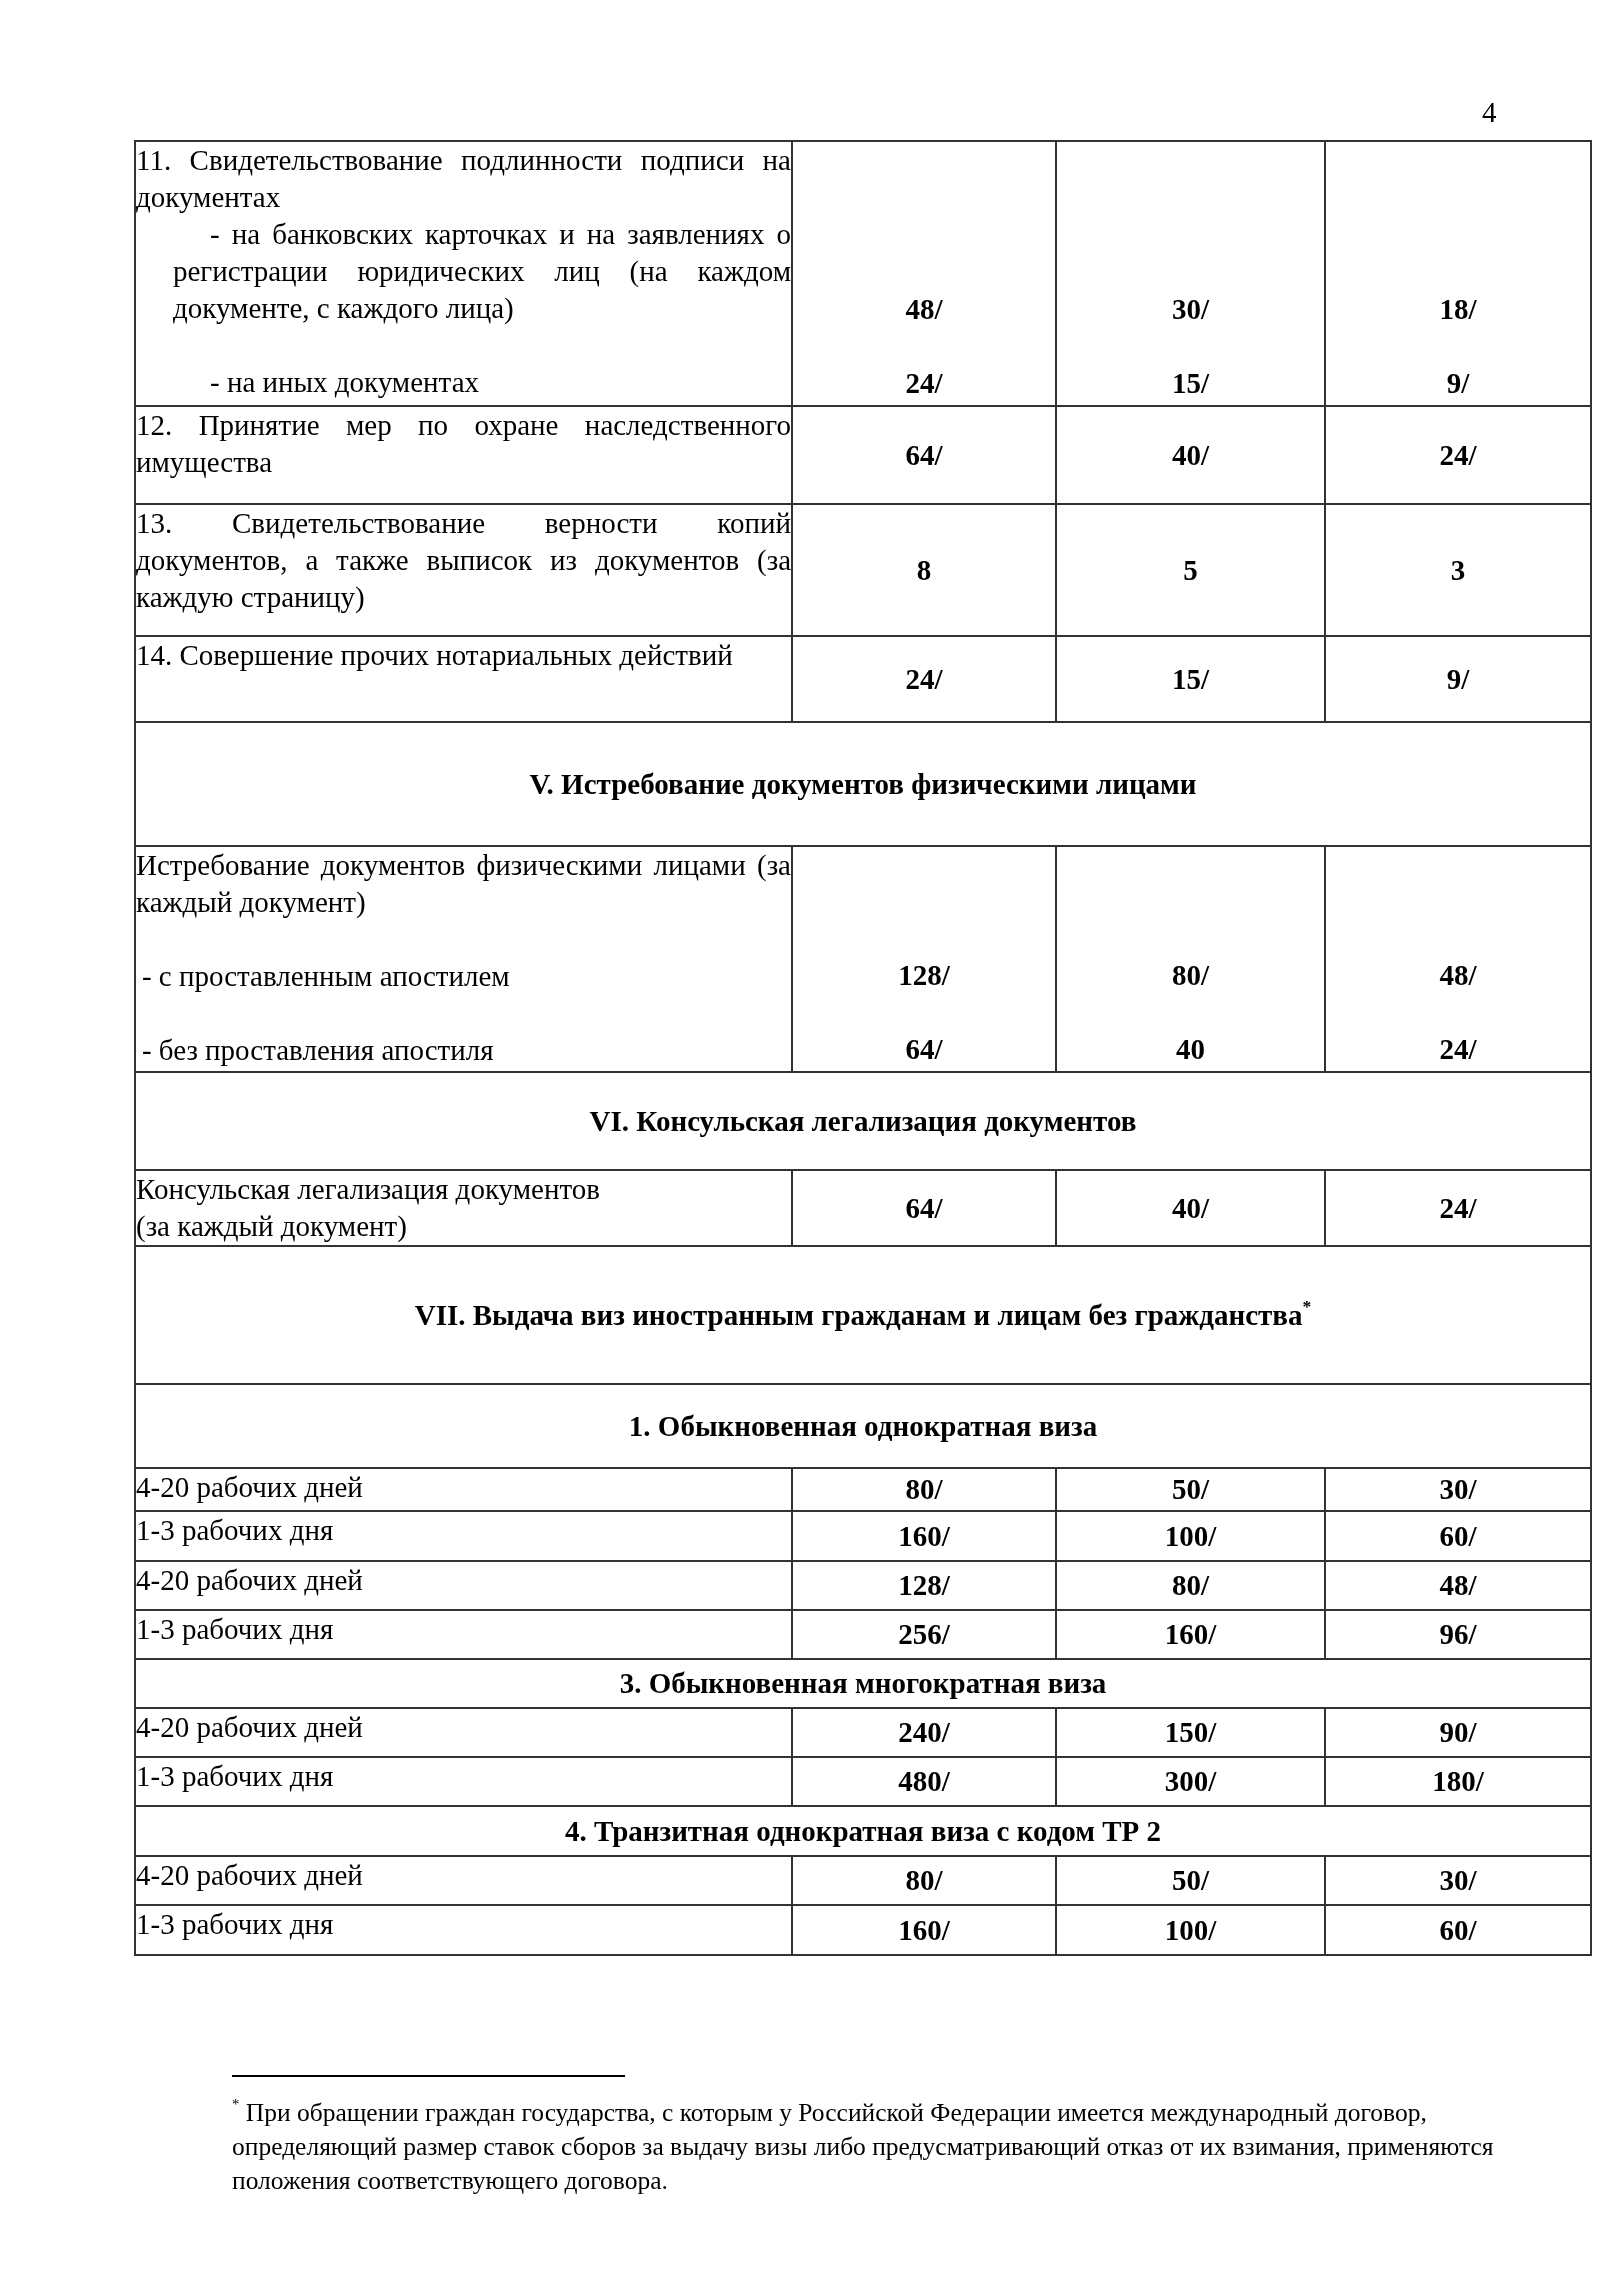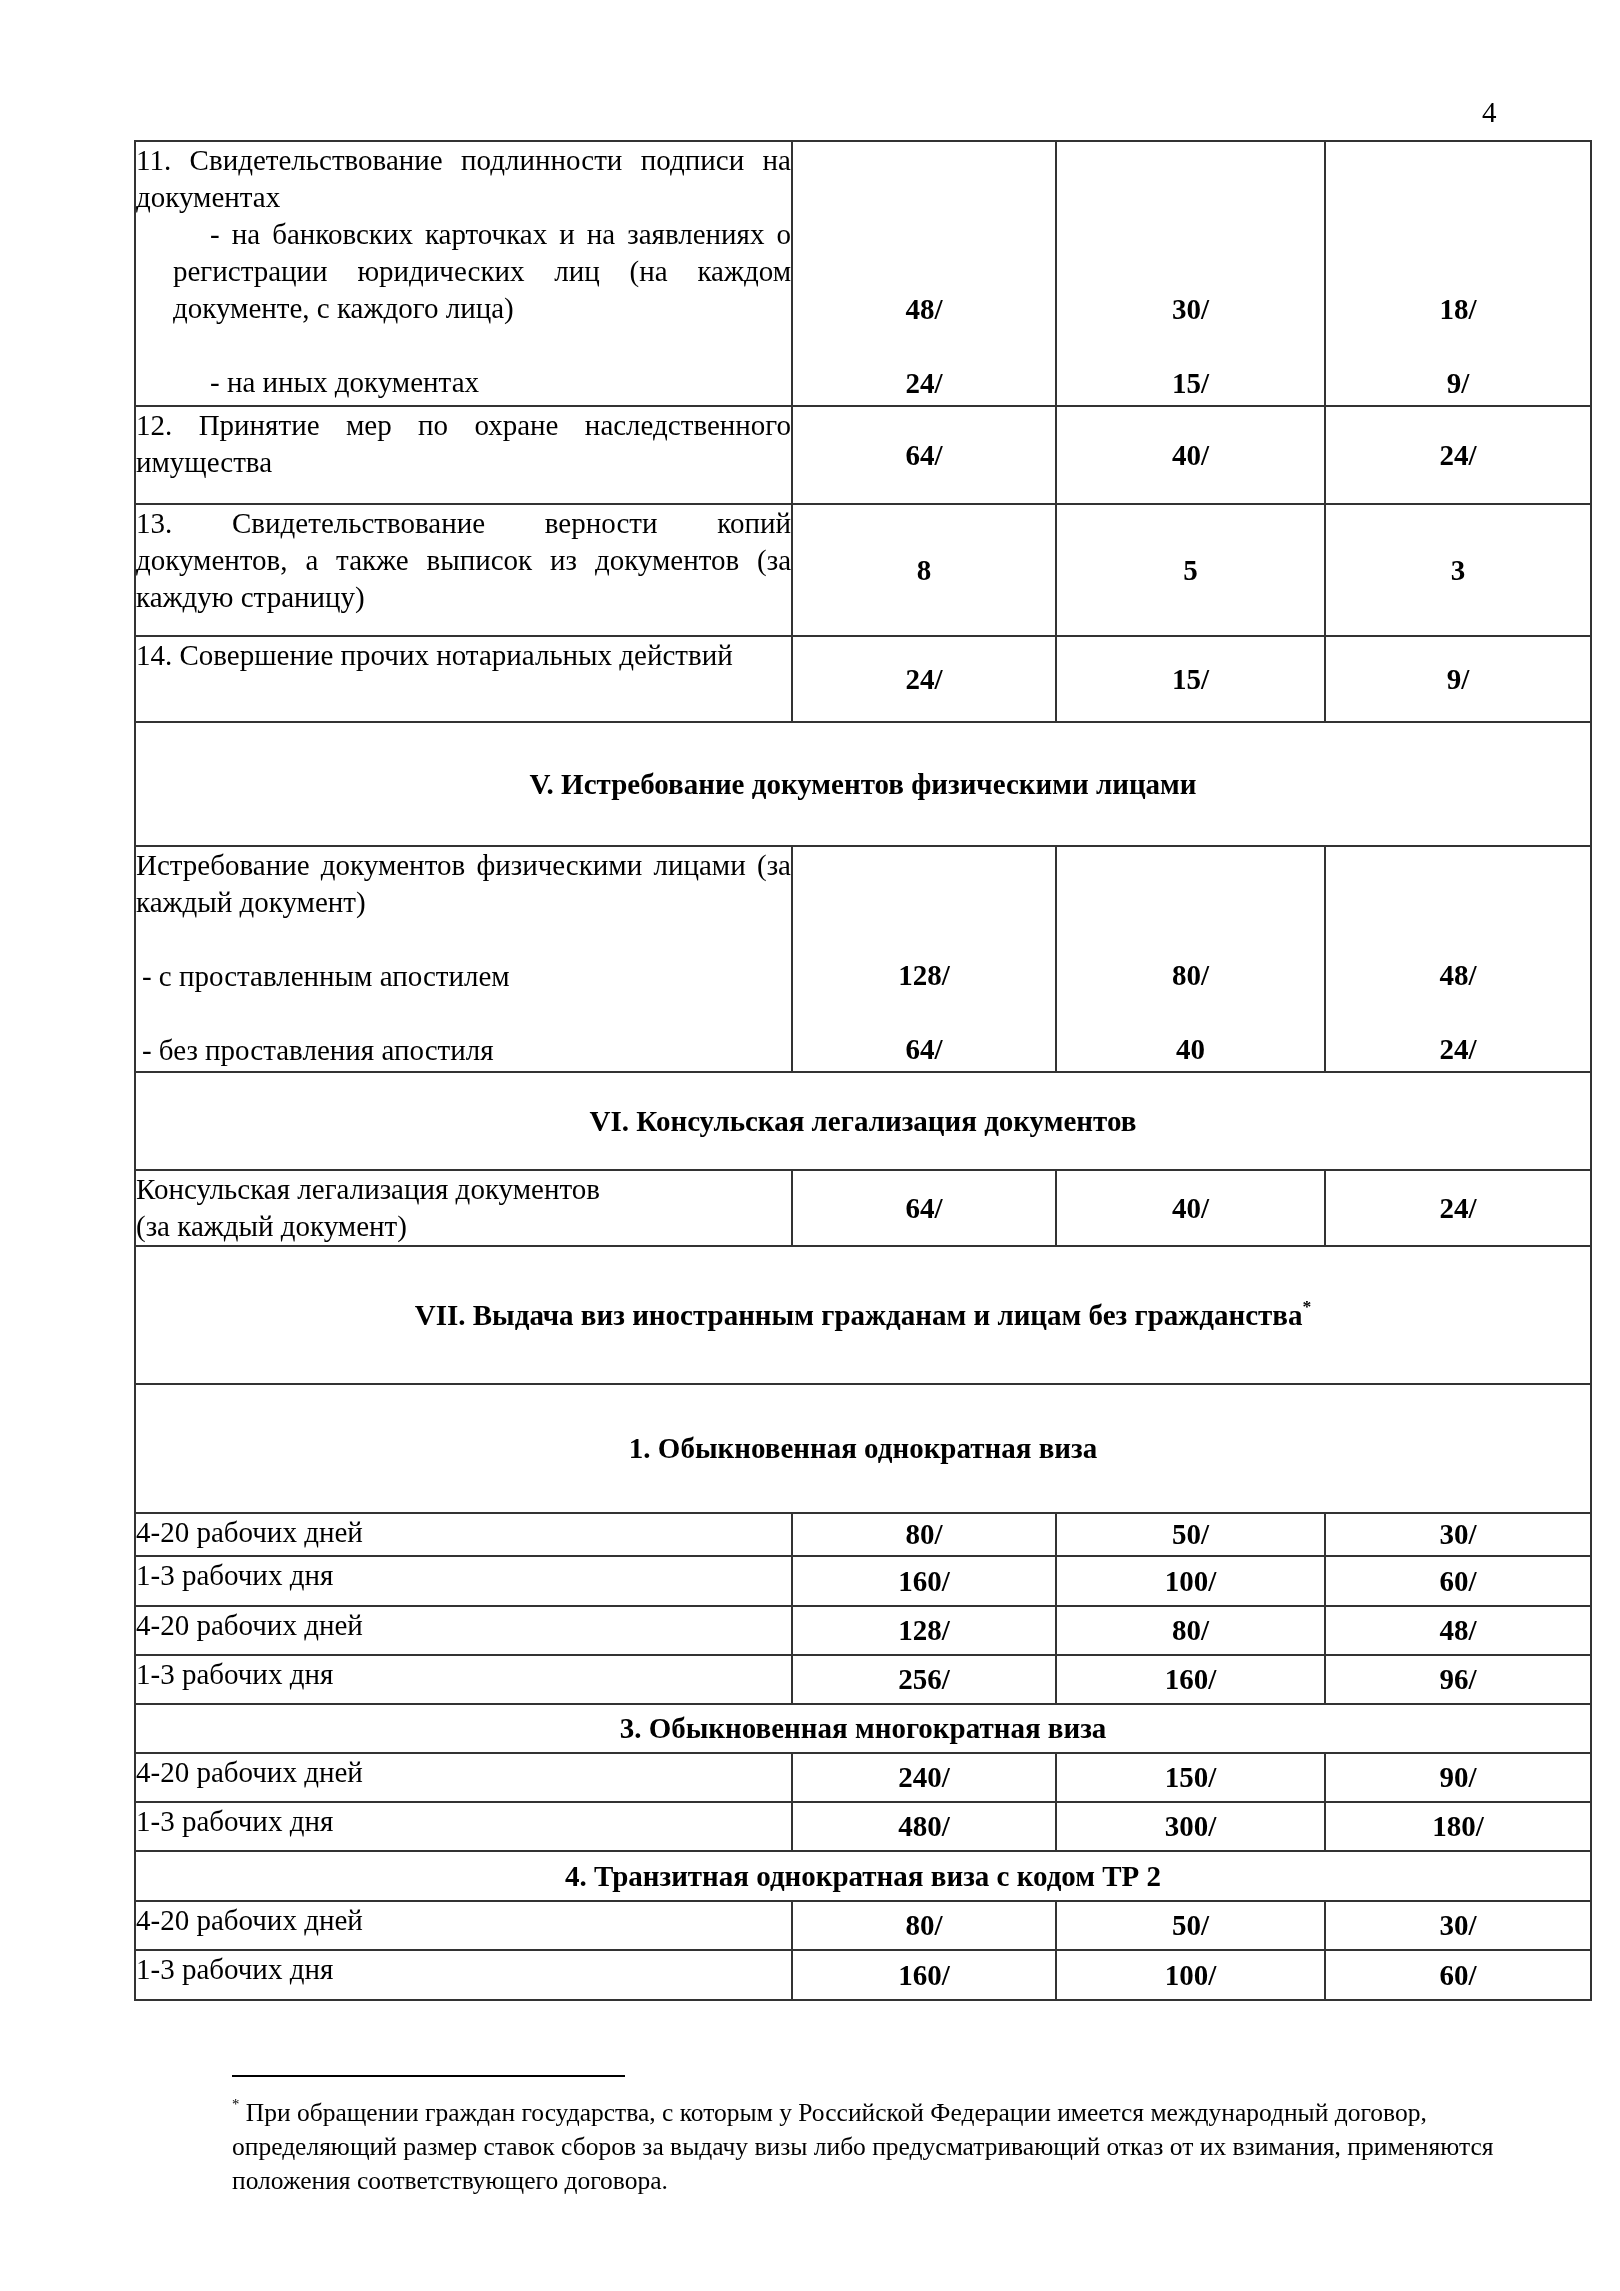--- a/index.html
+++ b/index.html
@@ -117,21 +117,21 @@
       <td class="val mid">40/</td>
       <td class="val mid">24/</td>
     </tr>
 
     <tr style="height:138px">
       <td colspan="4" class="hdr">
         <span>VII. Выдача виз иностранным гражданам и лицам без гражданства</span><sup>*</sup>
       </td>
     </tr>
 
-    <tr style="height:129px">
+    <tr style="height:84px">
       <td colspan="4" class="hdr">1. Обыкновенная однократная виза</td>
     </tr>
     <tr style="height:43px">
       <td class="desc">4-20 рабочих дней</td>
       <td class="val mid">80/</td>
       <td class="val mid">50/</td>
       <td class="val mid">30/</td>
     </tr>
     <tr style="height:50px">
       <td class="desc">1-3 рабочих дня</td>

